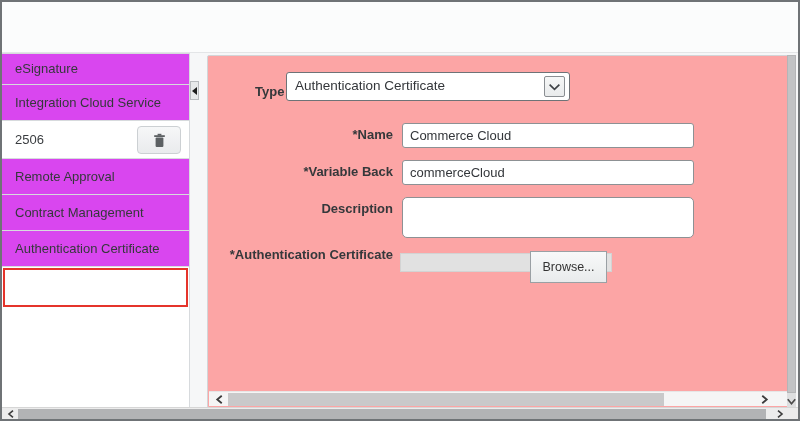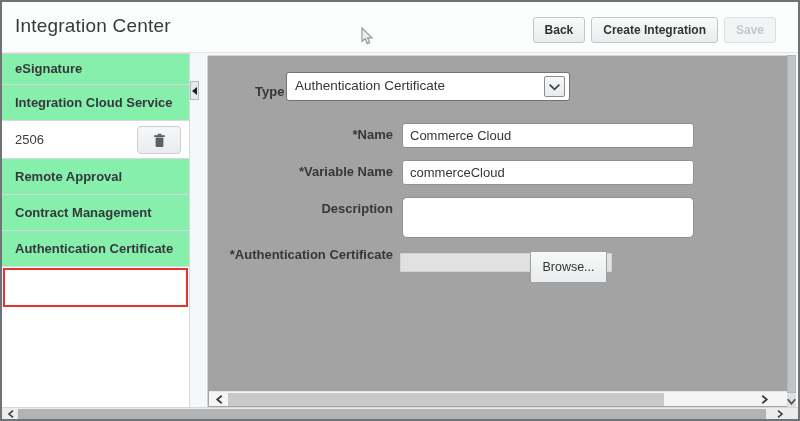--- a/index.html
+++ b/index.html
@@ -29,22 +29,22 @@
   
   .body-area{ position:absolute; left:0; top:50px; right:0; bottom:0; background:#f6f7f8; border-top:1px solid #e3e5e7; }
 
   
   .sidebar{
     position:absolute; left:0; top:0; width:188px; bottom:0;
     background:#ffffff; border-right:1px solid #d7dadd; border-top:1px solid #d7dadd;
   }
   .nav-row{
     position:relative; height:36px; line-height:35px;
-    background:#86efac; border-bottom:1px solid #d7dadd;
-    font-size:13px; font-weight:bold; color:#35383b;
+    background:#d946ef; border-bottom:1px solid #d7dadd;
+    font-size:13px; font-weight:normal; color:#35383b;
     padding-left:13px; cursor:pointer; white-space:nowrap; overflow:hidden;
   }
   .nav-row.first{ height:31px; line-height:30px; }
   .nav-row.sub{ background:#ffffff; font-weight:normal; color:#3a3d40; }
   .nav-row.sub{ height:38px; line-height:37px; }
   .trash-btn{
     position:absolute; right:8px; top:5px; width:44px; height:28px;
     background:linear-gradient(#f6f7f8,#e9ebed); border:1px solid #ccd0d3;
     border-radius:4px; cursor:pointer; display:flex; align-items:center; justify-content:center;
   }
@@ -60,21 +60,21 @@
     display:flex; align-items:center; justify-content:center;
   }
   .splitter-handle .tri{
     width:0; height:0; border-top:4px solid transparent; border-bottom:4px solid transparent;
     border-right:5px solid #1d1d1d;
   }
 
   
   .main-panel{
     position:absolute; left:205px; top:2px; width:583px; height:353px;
-    background:#a3a3a3; border:1px solid #d2d5d8; border-radius:2px;
+    background:#fca5a5; border:1px solid #d2d5d8; border-radius:2px;
   }
   .flabel{ position:absolute; font-size:13px; font-weight:bold; color:#35383b; }
   .flabel.right{ left:0; width:185px; text-align:right; }
 
   .dropdown{
     position:absolute; left:78px; top:16px; width:284px; height:29px;
     border:1px solid #6e7377; border-radius:3px; background:#fff; cursor:pointer;
   }
   .dropdown .dd-text{ position:absolute; left:8px; top:5px; font-size:13.5px; color:#33363a; }
   .dropdown .dd-arrow{
@@ -126,32 +126,20 @@
   }
   .page-scroll .thumb{ position:absolute; left:16px; top:1px; right:32px; height:10px; background:#b2b3b5; }
   .page-scroll .arr-left{ left:1px; height:12px; }
   .page-scroll .arr-right{ right:10px; height:12px; }
 </style>
 </head>
 <body>
 
 <div class="window">
 
-  <div class="header">
-    <div class="page-title">Integration Center</div>
-    <div class="header-buttons">
-      <button class="btn">Back</button>
-      <button class="btn">Create Integration</button>
-      <button class="btn disabled">Save</button>
-    </div>
-    <svg class="cursor" width="13" height="19" viewBox="0 0 13 19">
-      <path d="M2 1 L2 14.5 L5.2 11.6 L7.3 16.6 L9.7 15.6 L7.6 10.8 L12 10.8 Z" fill="#f2f3f4" stroke="#8e9справ296" stroke-width="1.2"></path>
-      <path d="M2 1 L2 14.5 L5.2 11.6 L7.3 16.6 L9.7 15.6 L7.6 10.8 L12 10.8 Z" fill="#eef0f1" stroke="#94989b" stroke-width="1.2"></path>
-    </svg>
-  </div>
 
   <div class="body-area">
 
     <div class="sidebar">
       <div class="nav-row first">
         <span>eSignature</span>
       </div>
       <div class="nav-row">
         <span>Integration Cloud Service</span>
       </div>
@@ -189,21 +177,21 @@
         <span class="dd-arrow">
           <svg width="13" height="10" viewBox="0 0 16 12">
             <polyline points="2,3 8,9 14,3" fill="none" stroke="#3e4246" stroke-width="2"></polyline>
           </svg>
         </span>
       </div>
 
       <div class="flabel right" style="top:71px;">*Name</div>
       <input class="tinput" style="top: 67px;" value="Commerce Cloud">
 
-      <div class="flabel right" style="top:108px;">*Variable Name</div>
+      <div class="flabel right" style="top:108px;">*Variable Back</div>
       <input class="tinput" style="top: 104px;" value="commerceCloud">
 
       <div class="flabel right" style="top:145px;">Description</div>
       <textarea class="tarea" style=""></textarea>
 
       <div class="flabel right" style="top:191px; line-height:16px; width:185px;">*Authentication Certificate</div>
       <div class="file-track"></div>
       <button class="browse-btn">Browse...</button>
 
       <div class="h-scroll">

